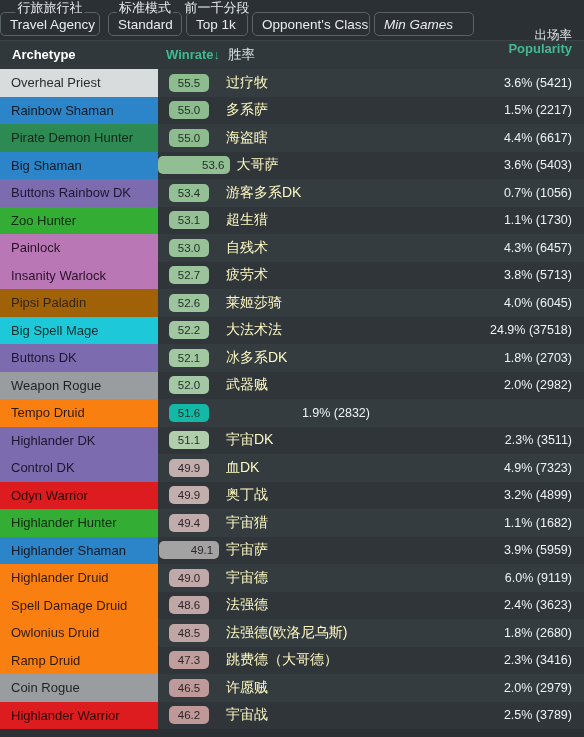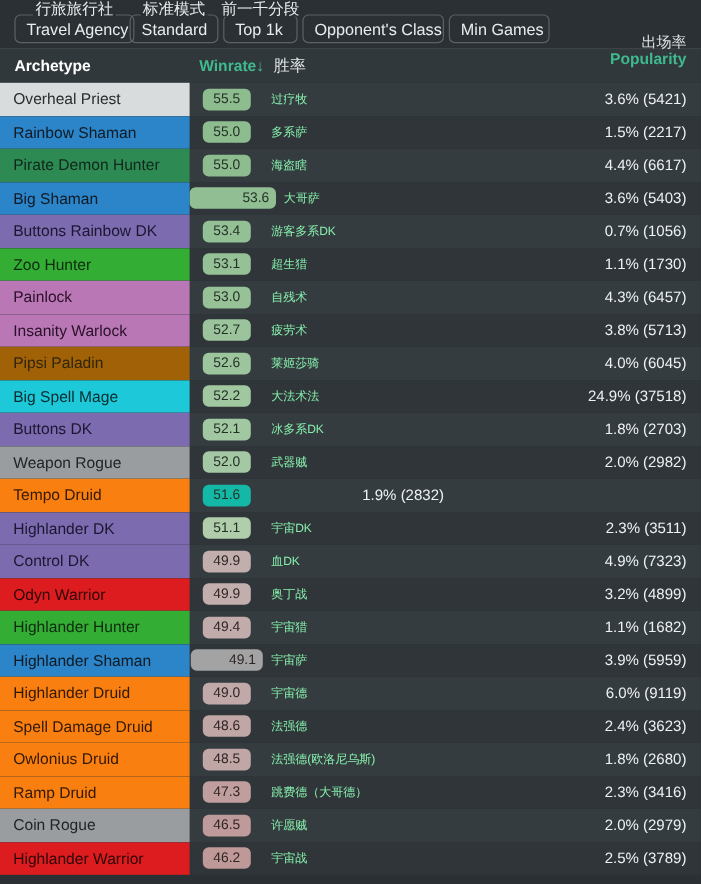--- a/index.html
+++ b/index.html
@@ -111,46 +111,46 @@
     text-align:center;
     font-size:11.5px;
     padding:3px 6px;
     border-radius:5px;
     color:#2f3539;
     font-weight:normal;
     box-sizing:border-box;
   }
   .cell-zh{
     flex:1 1 auto;
-    font-size:10px;
-    color:#86efac;
+    font-size:14px;
+    color:#fef9c3;
     padding-left:6px;
     white-space:nowrap;
     overflow:hidden;
   }
   .cell-pop{
     flex:0 0 150px;
     text-align:right;
     padding-right:12px;
     font-size:12.5px;
     color:#eef2f3;
     white-space:nowrap;
   }
 </style>
 </head>
 <body>
 
 <div class="app">
 
   <div class="filterbar">
-      <div class="fbtn" style="left: 12px; width: 100px;"><span class="zh">行旅旅行社</span><span>Travel Agency</span></div>
+      <div class="fbtn" style="left: 0; width: 100px;"><span class="zh">行旅旅行社</span><span>Travel Agency</span></div>
       <div class="fbtn" style="left: 108px; width: 74px;"><span class="zh">标准模式</span><span>Standard</span></div>
       <div class="fbtn" style="left: 186px; width: 62px;"><span class="zh">前一千分段</span><span>Top 1k</span></div>
       <div class="fbtn" style="left: 252px; width: 118px;"><span>Opponent's Class</span></div>
-      <div class="fbtn" style="left: 374px; width: 84px;"><span>Min Games</span></div>
+      <div class="fbtn" style="left: 374px; width: 100px; font-style: italic;"><span>Min Games</span></div>
     </div>
 
   <div class="thead">
     <div class="th th-archetype">Archetype</div>
     <div class="th th-winrate">Winrate↓</div>
     <div class="th th-winrate-zh">胜率</div>
     <div class="th th-pop">
       <span class="zh">出场率</span>
       <span class="en">Popularity</span>
     </div>

